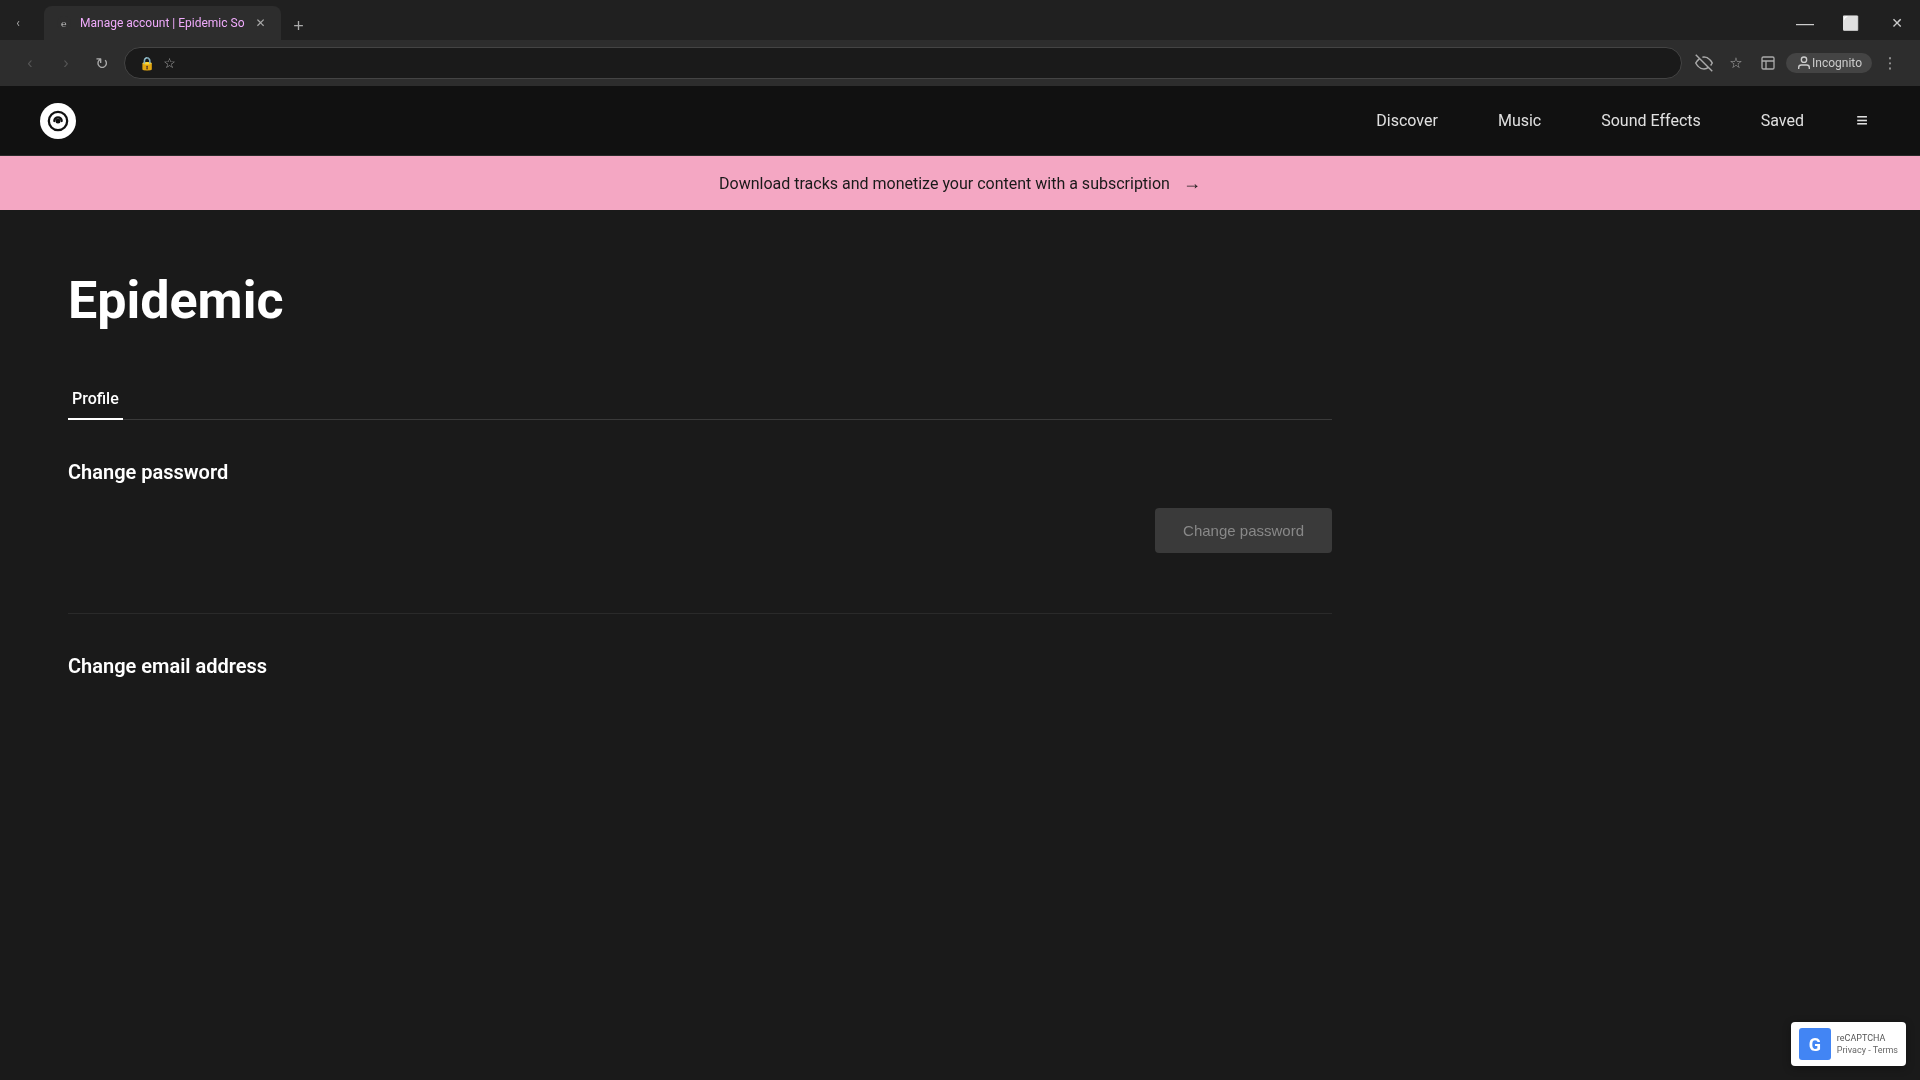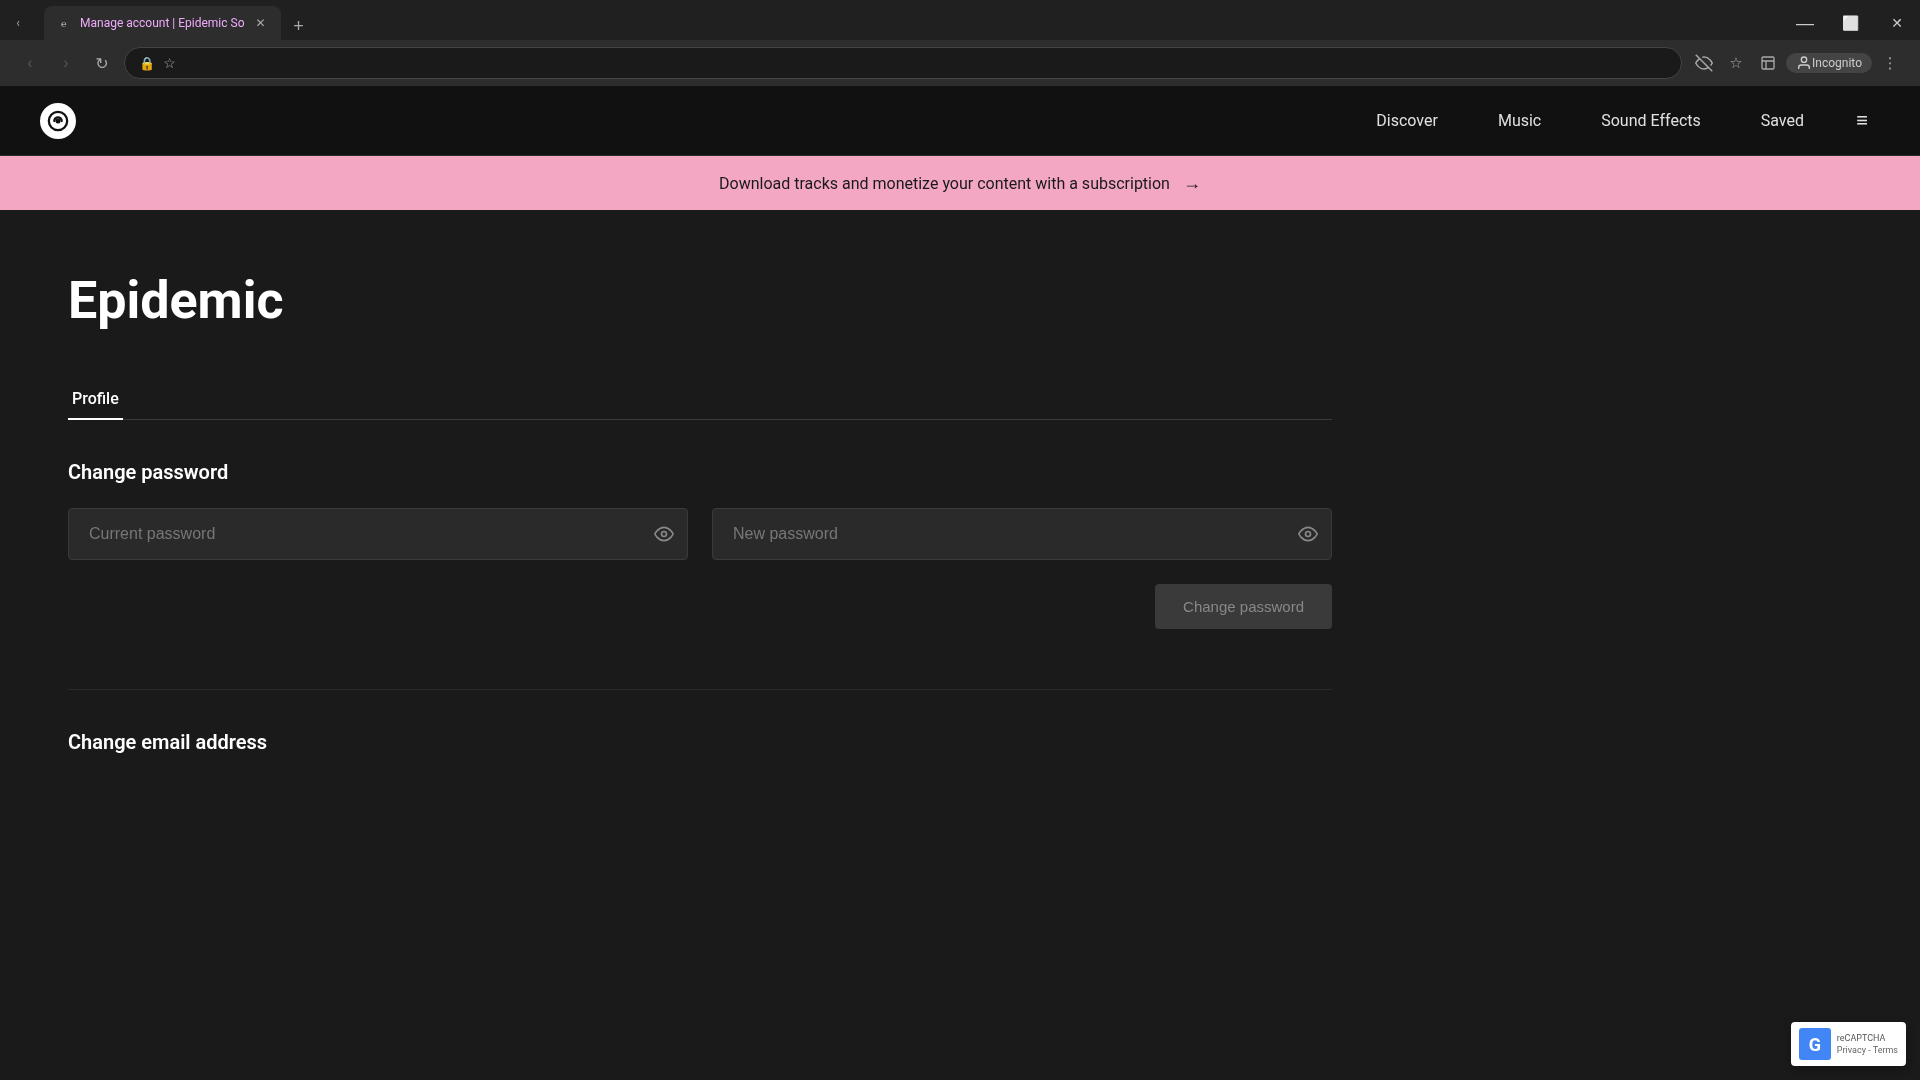--- a/index.html
+++ b/index.html
@@ -514,40 +514,20 @@
   <div class="main-content">
     <h1 class="page-title">Epidemic</h1>
 
     <div class="profile-tabs">
       <div class="profile-tab">Profile</div>
     </div>
 
     <div>
       <p class="section-title">Change password</p>
 
-      <div class="password-fields">
-        <div class="password-input-wrapper">
-          <input type="password" class="password-input" placeholder="Current password" style="">
-          <button class="eye-icon-btn">
-            <svg width="20" height="20" viewBox="0 0 24 24" fill="none" stroke="#888" stroke-width="2">
-              <path d="M1 12s4-8 11-8 11 8 11 8-4 8-11 8-11-8-11-8z"></path>
-              <circle cx="12" cy="12" r="3"></circle>
-            </svg>
-          </button>
-        </div>
-        <div class="password-input-wrapper">
-          <input type="password" class="password-input" placeholder="New password" style="">
-          <button class="eye-icon-btn">
-            <svg width="20" height="20" viewBox="0 0 24 24" fill="none" stroke="#888" stroke-width="2">
-              <path d="M1 12s4-8 11-8 11 8 11 8-4 8-11 8-11-8-11-8z"></path>
-              <circle cx="12" cy="12" r="3"></circle>
-            </svg>
-          </button>
-        </div>
-      </div>
 
       <div class="change-password-row">
         <button class="change-password-btn">Change password</button>
       </div>
     </div>
 
     <hr class="section-divider">
 
     <div>
       <p class="change-email-title">Change email address</p>

